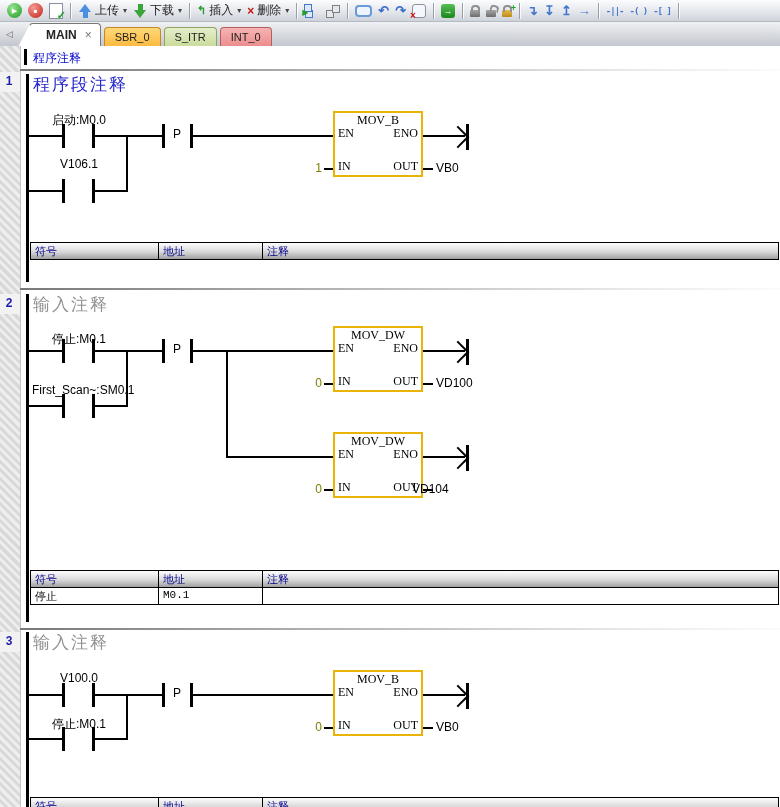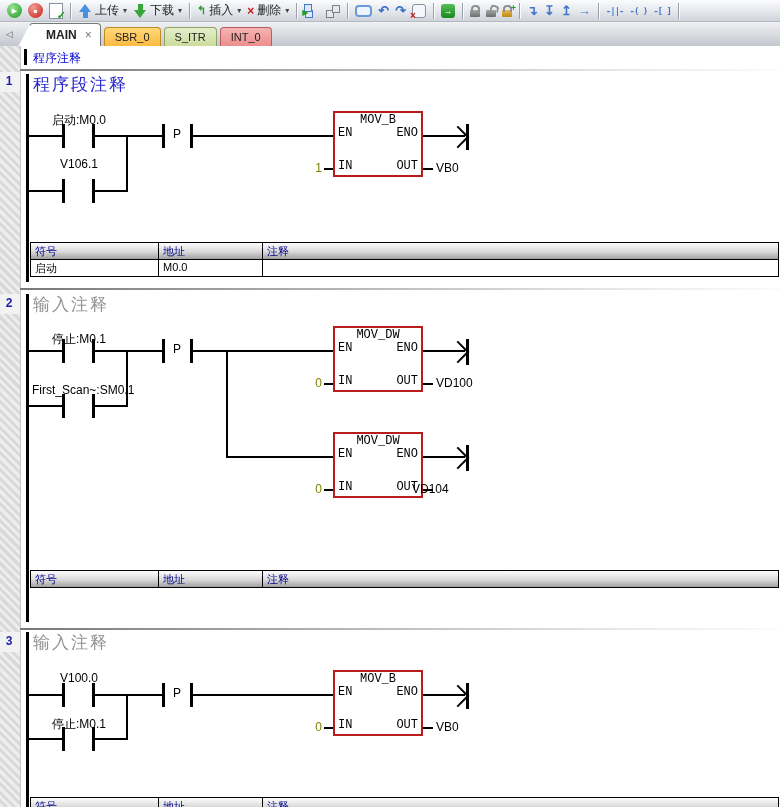--- a/index.html
+++ b/index.html
@@ -75,37 +75,37 @@
   .hl{position:absolute;height:2px;background:#000;}
   .vl{position:absolute;width:2px;background:#000;}
   .cb{position:absolute;width:3px;height:24px;background:#000;}
   .lbl{position:absolute;font-size:12px;color:#000;white-space:nowrap;text-align:center;}
   .plbl{position:absolute;width:16px;text-align:center;font-size:12px;color:#000;}
   .val{position:absolute;width:22px;text-align:right;font-size:12px;color:#7f7f00;}
   .opd{position:absolute;font-size:12px;color:#000;white-space:nowrap;}
   .ntitle{position:absolute;font-size:17px;letter-spacing:2px;white-space:nowrap;}
   .tblue{color:#2727cd;} .tgray{color:#919191;}
   .pcomment{position:absolute;font-size:12px;color:#0a0acd;white-space:nowrap;}
-  .fbox{position:absolute;width:90px;height:66px;border:2px solid #b91c1c;background:#fff;box-sizing:border-box;
-        font-family:Liberation Mono, monospace;font-size:12px;color:#000;}
+  .fbox{position:absolute;width:90px;height:66px;border:2px solid #eab308;background:#fff;box-sizing:border-box;
+        font-family:Liberation Serif, serif;font-size:12px;color:#000;}
   .fbox .bt{position:absolute;top:0;left:0;right:0;text-align:center;}
   .fbox .pen{position:absolute;left:3px;top:13px;}
   .fbox .peno{position:absolute;right:3px;top:13px;}
   .fbox .pin{position:absolute;left:3px;top:46px;}
   .fbox .pout{position:absolute;right:3px;top:46px;margin-left:7px;}
   .ahead{position:absolute;width:14px;height:14px;border-top:2px solid #000;border-right:2px solid #000;transform:rotate(45deg);}
   .term{position:absolute;width:3px;height:26px;background:#000;}
 
   
   .stable{position:absolute;left:30px;width:749px;box-sizing:border-box;border:1px solid #000;background:#fff;font-size:11px;}
   .strow{display:flex;height:16px;border-top:1px solid #000;}
   .strow:first-child{border-top:none;}
   .sth{background:linear-gradient(#fdfdfd,#d9d9d9 55%,#a0a0a0);color:#00008b;}
   .stc{box-sizing:border-box;padding:1px 0 0 4px;border-right:1px solid #000;overflow:hidden;white-space:nowrap;}
-  .c1{width:128px;} .c2{width:104px;} .c3{flex:1;border-right:none;}
+  .c1{width:128px;} .c2{width:104px;font-family:Liberation Mono, monospace;} .c3{flex:1;border-right:none;}
   .ccomment{color:#0000cd;}
 </style>
 </head>
 <body>
 
 <div class="app">
 
   <div class="toolbar">
     <span class="tbtn">
         <span class="ic-run">▶</span>
@@ -284,25 +284,20 @@
     <div class="hl" style="left:423px;top:89px;width:42px;"></div>
     <div class="ahead" style="left:450px;top:83px;"></div>
     <div class="term" style="left:466px;top:78px;"></div>
 
     <div class="stable" style="top:196px;">
       <div class="strow sth">
         <span class="stc c1">符号</span>
         <span class="stc c2">地址</span>
         <span class="stc c3">注释</span>
       </div>
-      <div class="strow">
-        <span class="stc c1">启动</span>
-        <span class="stc c2">M0.0</span>
-        <span class="stc c3"></span>
-      </div>
     </div>
     <div class="divider" style="top:242px;"></div>
 
     <div class="numpatch" style="top:248px;"></div>
     <div class="num" style="top:250px;">2</div>
     <div class="rail" style="top:248px;height:328px;"></div>
     <div class="ntitle tgray" style="left:33px;top:247px;">输入注释</div>
 
     <div class="lbl" style="left:52px;top:285px;">停止:M0.1</div>
     <div class="hl" style="left:29px;top:304px;width:33px;"></div>
@@ -352,20 +347,25 @@
     <div class="hl" style="left:423px;top:410px;width:42px;"></div>
     <div class="ahead" style="left:450px;top:404px;"></div>
     <div class="term" style="left:466px;top:399px;"></div>
 
     <div class="stable" style="top:524px;">
       <div class="strow sth">
         <span class="stc c1">符号</span>
         <span class="stc c2">地址</span>
         <span class="stc c3">注释</span>
       </div>
+      <div class="strow">
+        <span class="stc c1">停止</span>
+        <span class="stc c2">M0.1</span>
+        <span class="stc c3"></span>
+      </div>
     </div>
     <div class="divider" style="top:582px;"></div>
 
     <div class="numpatch" style="top:586px;"></div>
     <div class="num" style="top:588px;">3</div>
     <div class="rail" style="top:586px;height:175px;"></div>
     <div class="ntitle tgray" style="left:33px;top:585px;">输入注释</div>
 
     <div class="lbl" style="left:60px;top:625px;">V100.0</div>
     <div class="hl" style="left:29px;top:648px;width:33px;"></div>

